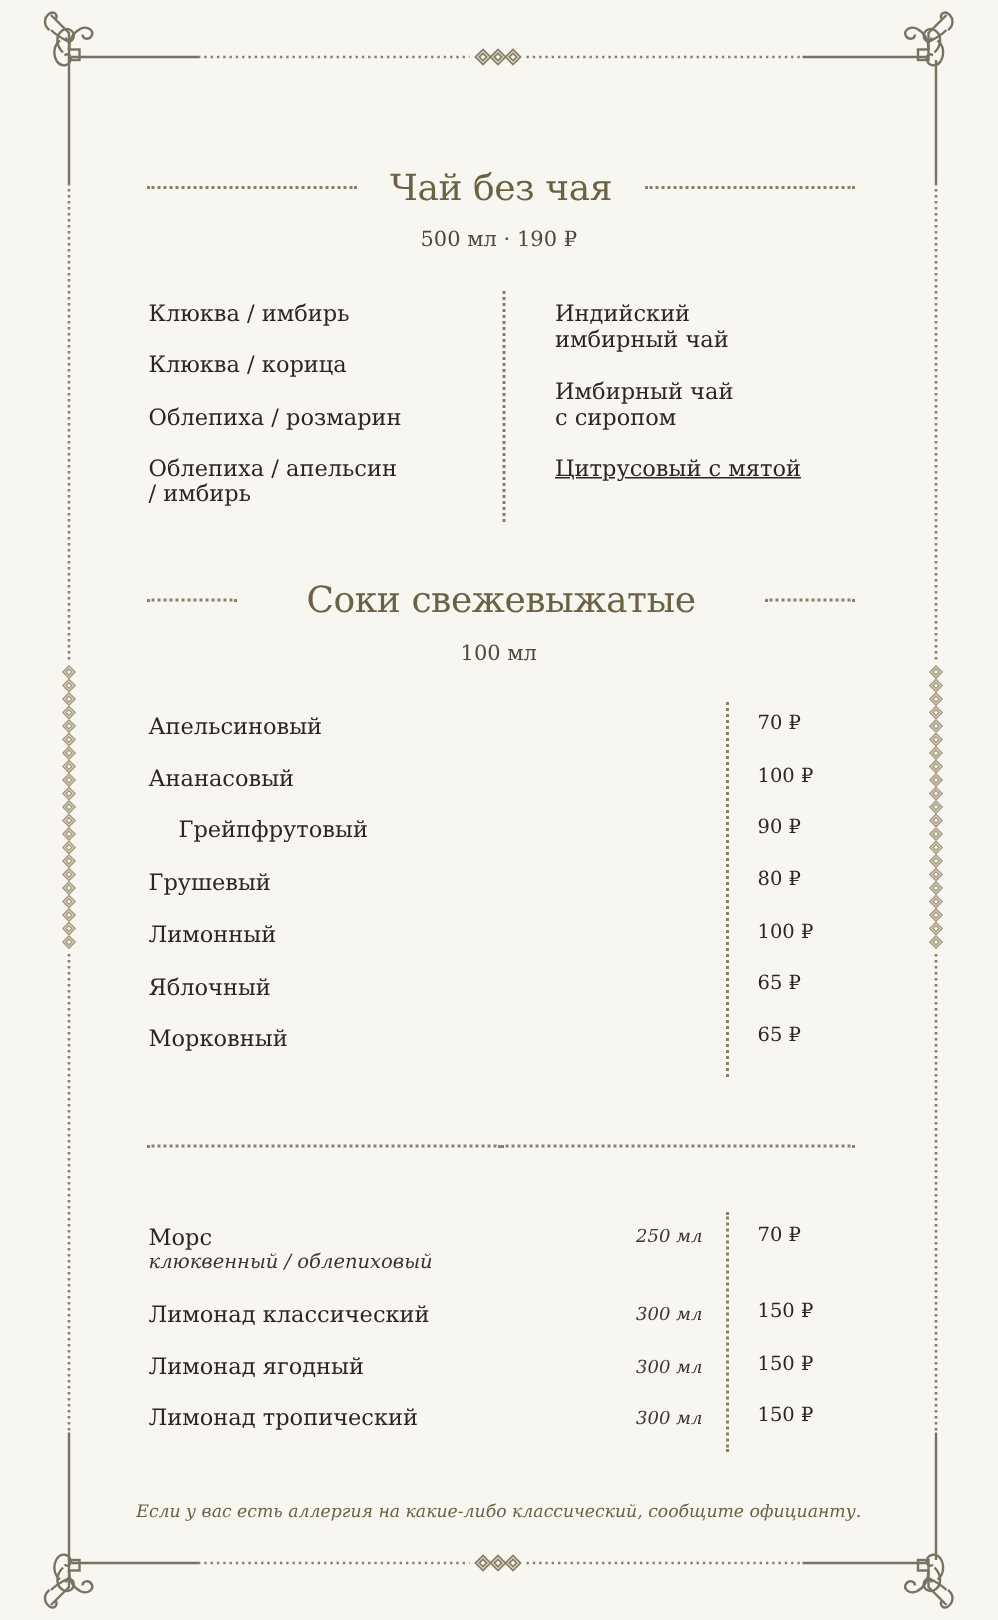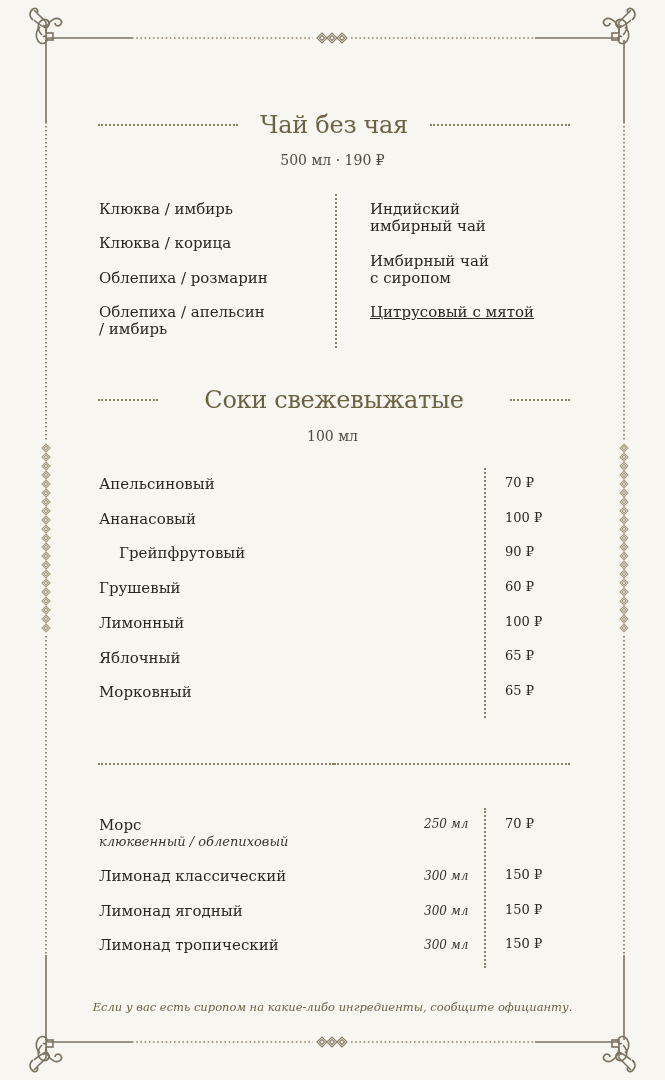--- a/index.html
+++ b/index.html
@@ -181,21 +181,21 @@
 
 <div class="vdiv" style="left:484px; top:468px; height:250px;"></div>
 
 <div class="item" style="left:99px; top:476px;">Апельсиновый</div>
 <div class="price" style="left:505px; top:475px;">70 ₽</div>
 <div class="item" style="left:99px; top:511px;">Ананасовый</div>
 <div class="price" style="left:505px; top:510px;">100 ₽</div>
 <div class="item" style="left:99px; top:545px;margin-left:20px;">Грейпфрутовый</div>
 <div class="price" style="left:505px; top:544px;">90 ₽</div>
 <div class="item" style="left:99px; top:580px;">Грушевый</div>
-<div class="price" style="left:505px; top:579px;">60 ₽</div>
+<div class="price" style="left:505px; top:579px;">80 ₽</div>
 <div class="item" style="left:99px; top:615px;">Лимонный</div>
 <div class="price" style="left:505px; top:614px;">100 ₽</div>
 <div class="item" style="left:99px; top:650px;">Яблочный</div>
 <div class="price" style="left:505px; top:648px;">65 ₽</div>
 <div class="item" style="left:99px; top:684px;">Морковный</div>
 <div class="price" style="left:505px; top:683px;">65 ₽</div>
 
 <div class="section-title" style="top:747px;">
   <span class="rule"></span>
   <span class="rule"></span>
@@ -215,13 +215,13 @@
 <div class="price" style="left:505px; top:867px;">150 ₽</div>
 
 <div class="item" style="left:99px; top:903px;">Лимонад ягодный</div>
 <div class="vol" style="left:424px; top:904px;">300 мл</div>
 <div class="price" style="left:505px; top:902px;">150 ₽</div>
 
 <div class="item" style="left:99px; top:937px;">Лимонад тропический</div>
 <div class="vol" style="left:424px; top:938px;">300 мл</div>
 <div class="price" style="left:505px; top:936px;">150 ₽</div>
 
-<div class="footer-note">Если у вас есть сиропом на какие-либо ингредиенты, сообщите официанту.</div>
+<div class="footer-note">Если у вас есть аллергия на какие-либо классический, сообщите официанту.</div>
 
 </body></html>

